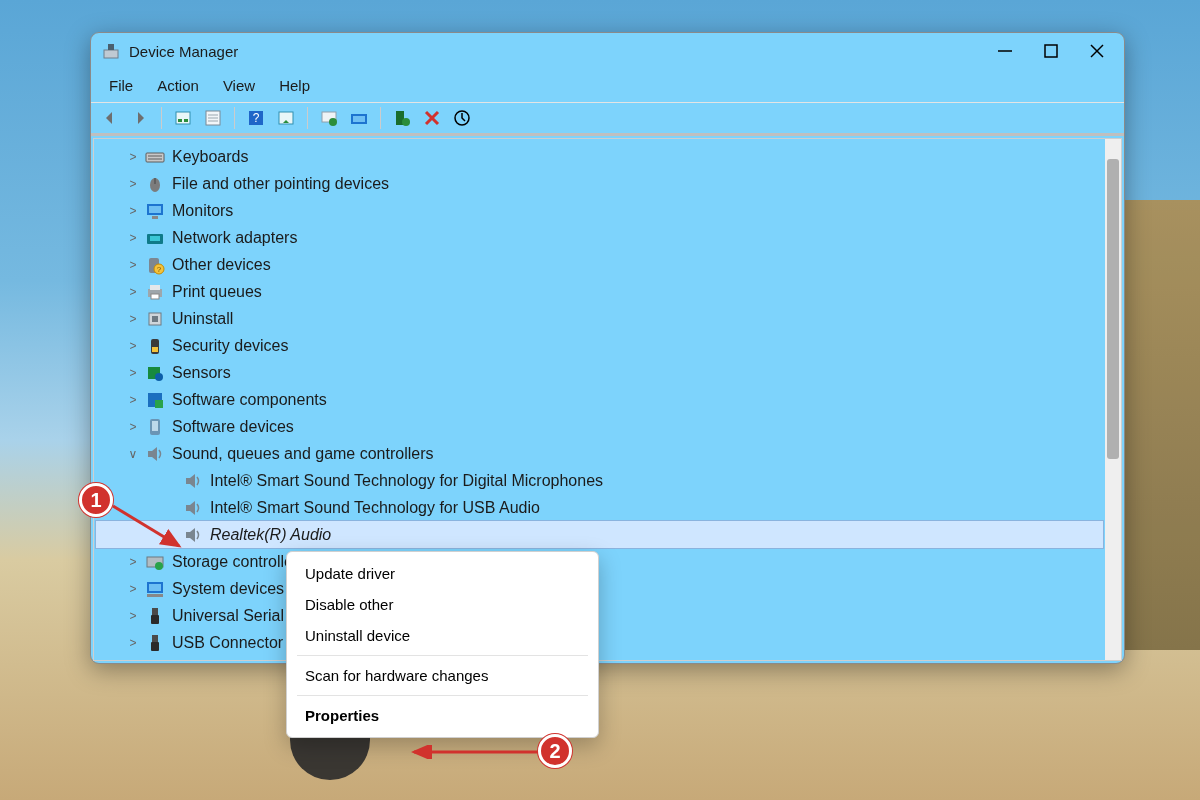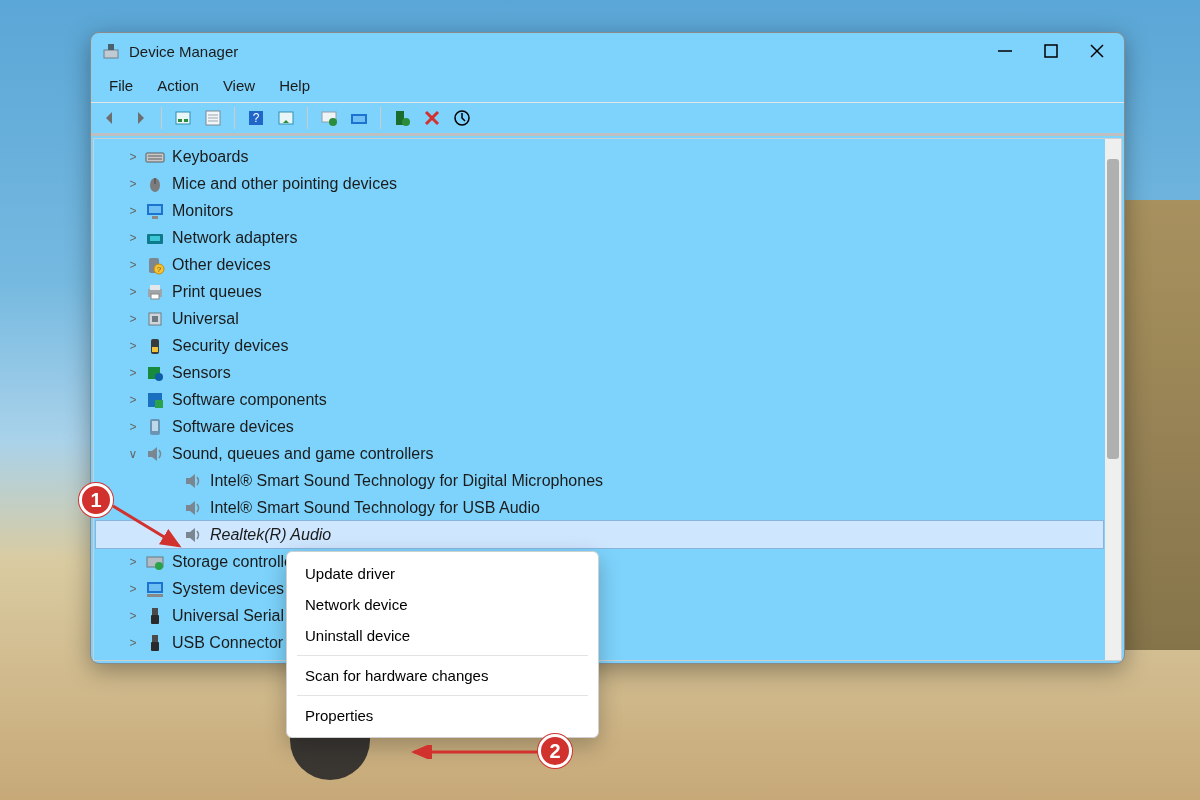--- a/index.html
+++ b/index.html
@@ -36,21 +36,21 @@
   .lv2{padding-left:68px;text-align:center;}
   .sel{background:#cfe6ff;outline:1px solid #8ab3de;font-style:italic;}
   .scrollbar{width:16px;background:#efefef;position:relative;}
   .sb-thumb{position:absolute;left:2px;right:2px;top:20px;height:300px;background:#b0b0b0;border-radius:3px;}
   .ctxmenu{
     position:absolute;left:286px;top:551px;width:313px;
     background:#fff;border:1px solid #d0d0d0;border-radius:6px;
     box-shadow:0 8px 22px rgba(0,0,0,.25);padding:6px 0;font-size:15px;
   }
   .ctxmenu .mi{padding:7px 18px;}
-  .ctxmenu .mi.bold{font-weight:400;}
+  .ctxmenu .mi.bold{font-weight:700;}
   .ctxmenu hr{border:none;border-top:1px solid #e3e3e3;margin:4px 10px;}
   
   .badge{position:absolute;width:34px;height:34px;background:#d1322d;color:#fff;font-weight:700;border-radius:50%;display:flex;align-items:center;justify-content:center;font-size:20px;border:3px solid #fff;box-shadow:0 0 0 1px #d1322d;}
   .arrow{position:absolute;pointer-events:none;}
   svg{display:block;}
 </style>
 </head>
 <body>
 
 <div class="bg-rock"></div>
@@ -179,21 +179,21 @@
           <span>Keyboards</span>
         </div>
         <div class="row lv1">
           <span class="expander">&gt;</span>
           <span class="ic">
             <svg width="20" height="20">
               <ellipse cx="10" cy="11" rx="5" ry="7" fill="#7c7c7c"></ellipse>
               <line x1="10" y1="4" x2="10" y2="10" stroke="#444"></line>
             </svg>
           </span>
-          <span>Mice and other pointing devices</span>
+          <span>File and other pointing devices</span>
         </div>
         <div class="row lv1">
           <span class="expander">&gt;</span>
           <span class="ic">
             <svg width="20" height="20">
               <rect x="2" y="3" width="16" height="11" fill="#1d74d0"></rect>
               <rect x="4" y="5" width="12" height="7" fill="#6ec0f4"></rect>
               <rect x="7" y="15" width="6" height="3" fill="#888"></rect>
             </svg>
           </span>
@@ -232,21 +232,21 @@
           <span>Print queues</span>
         </div>
         <div class="row lv1">
           <span class="expander">&gt;</span>
           <span class="ic">
             <svg width="20" height="20">
               <rect x="4" y="4" width="12" height="12" fill="#cfd6db" stroke="#6d7a83"></rect>
               <rect x="7" y="7" width="6" height="6" fill="#6d7a83"></rect>
             </svg>
           </span>
-          <span>Universal</span>
+          <span>Uninstall</span>
         </div>
         <div class="row lv1">
           <span class="expander">&gt;</span>
           <span class="ic">
             <svg width="20" height="20">
               <rect x="6" y="3" width="8" height="15" rx="2" fill="#3a3a3a"></rect>
               <rect x="7" y="11" width="6" height="5" fill="#f3c23b"></rect>
             </svg>
           </span>
           <span>Security devices</span>
@@ -364,21 +364,21 @@
         </div>
       </div>
     <div class="scrollbar">
         <div class="sb-thumb"></div>
       </div>
   </div>
 </div>
 
 <div class="ctxmenu">
   <div class="mi">Update driver</div>
-  <div class="mi">Network device</div>
+  <div class="mi">Disable other</div>
   <div class="mi">Uninstall device</div>
   <hr>
   <div class="mi">Scan for hardware changes</div>
   <hr>
   <div class="mi bold">Properties</div>
 </div>
 
 <div class="badge" style="left:79px;top:483px;">1</div>
 <svg class="arrow" style="left:105px;top:498px;" width="85" height="58">
   <defs>

